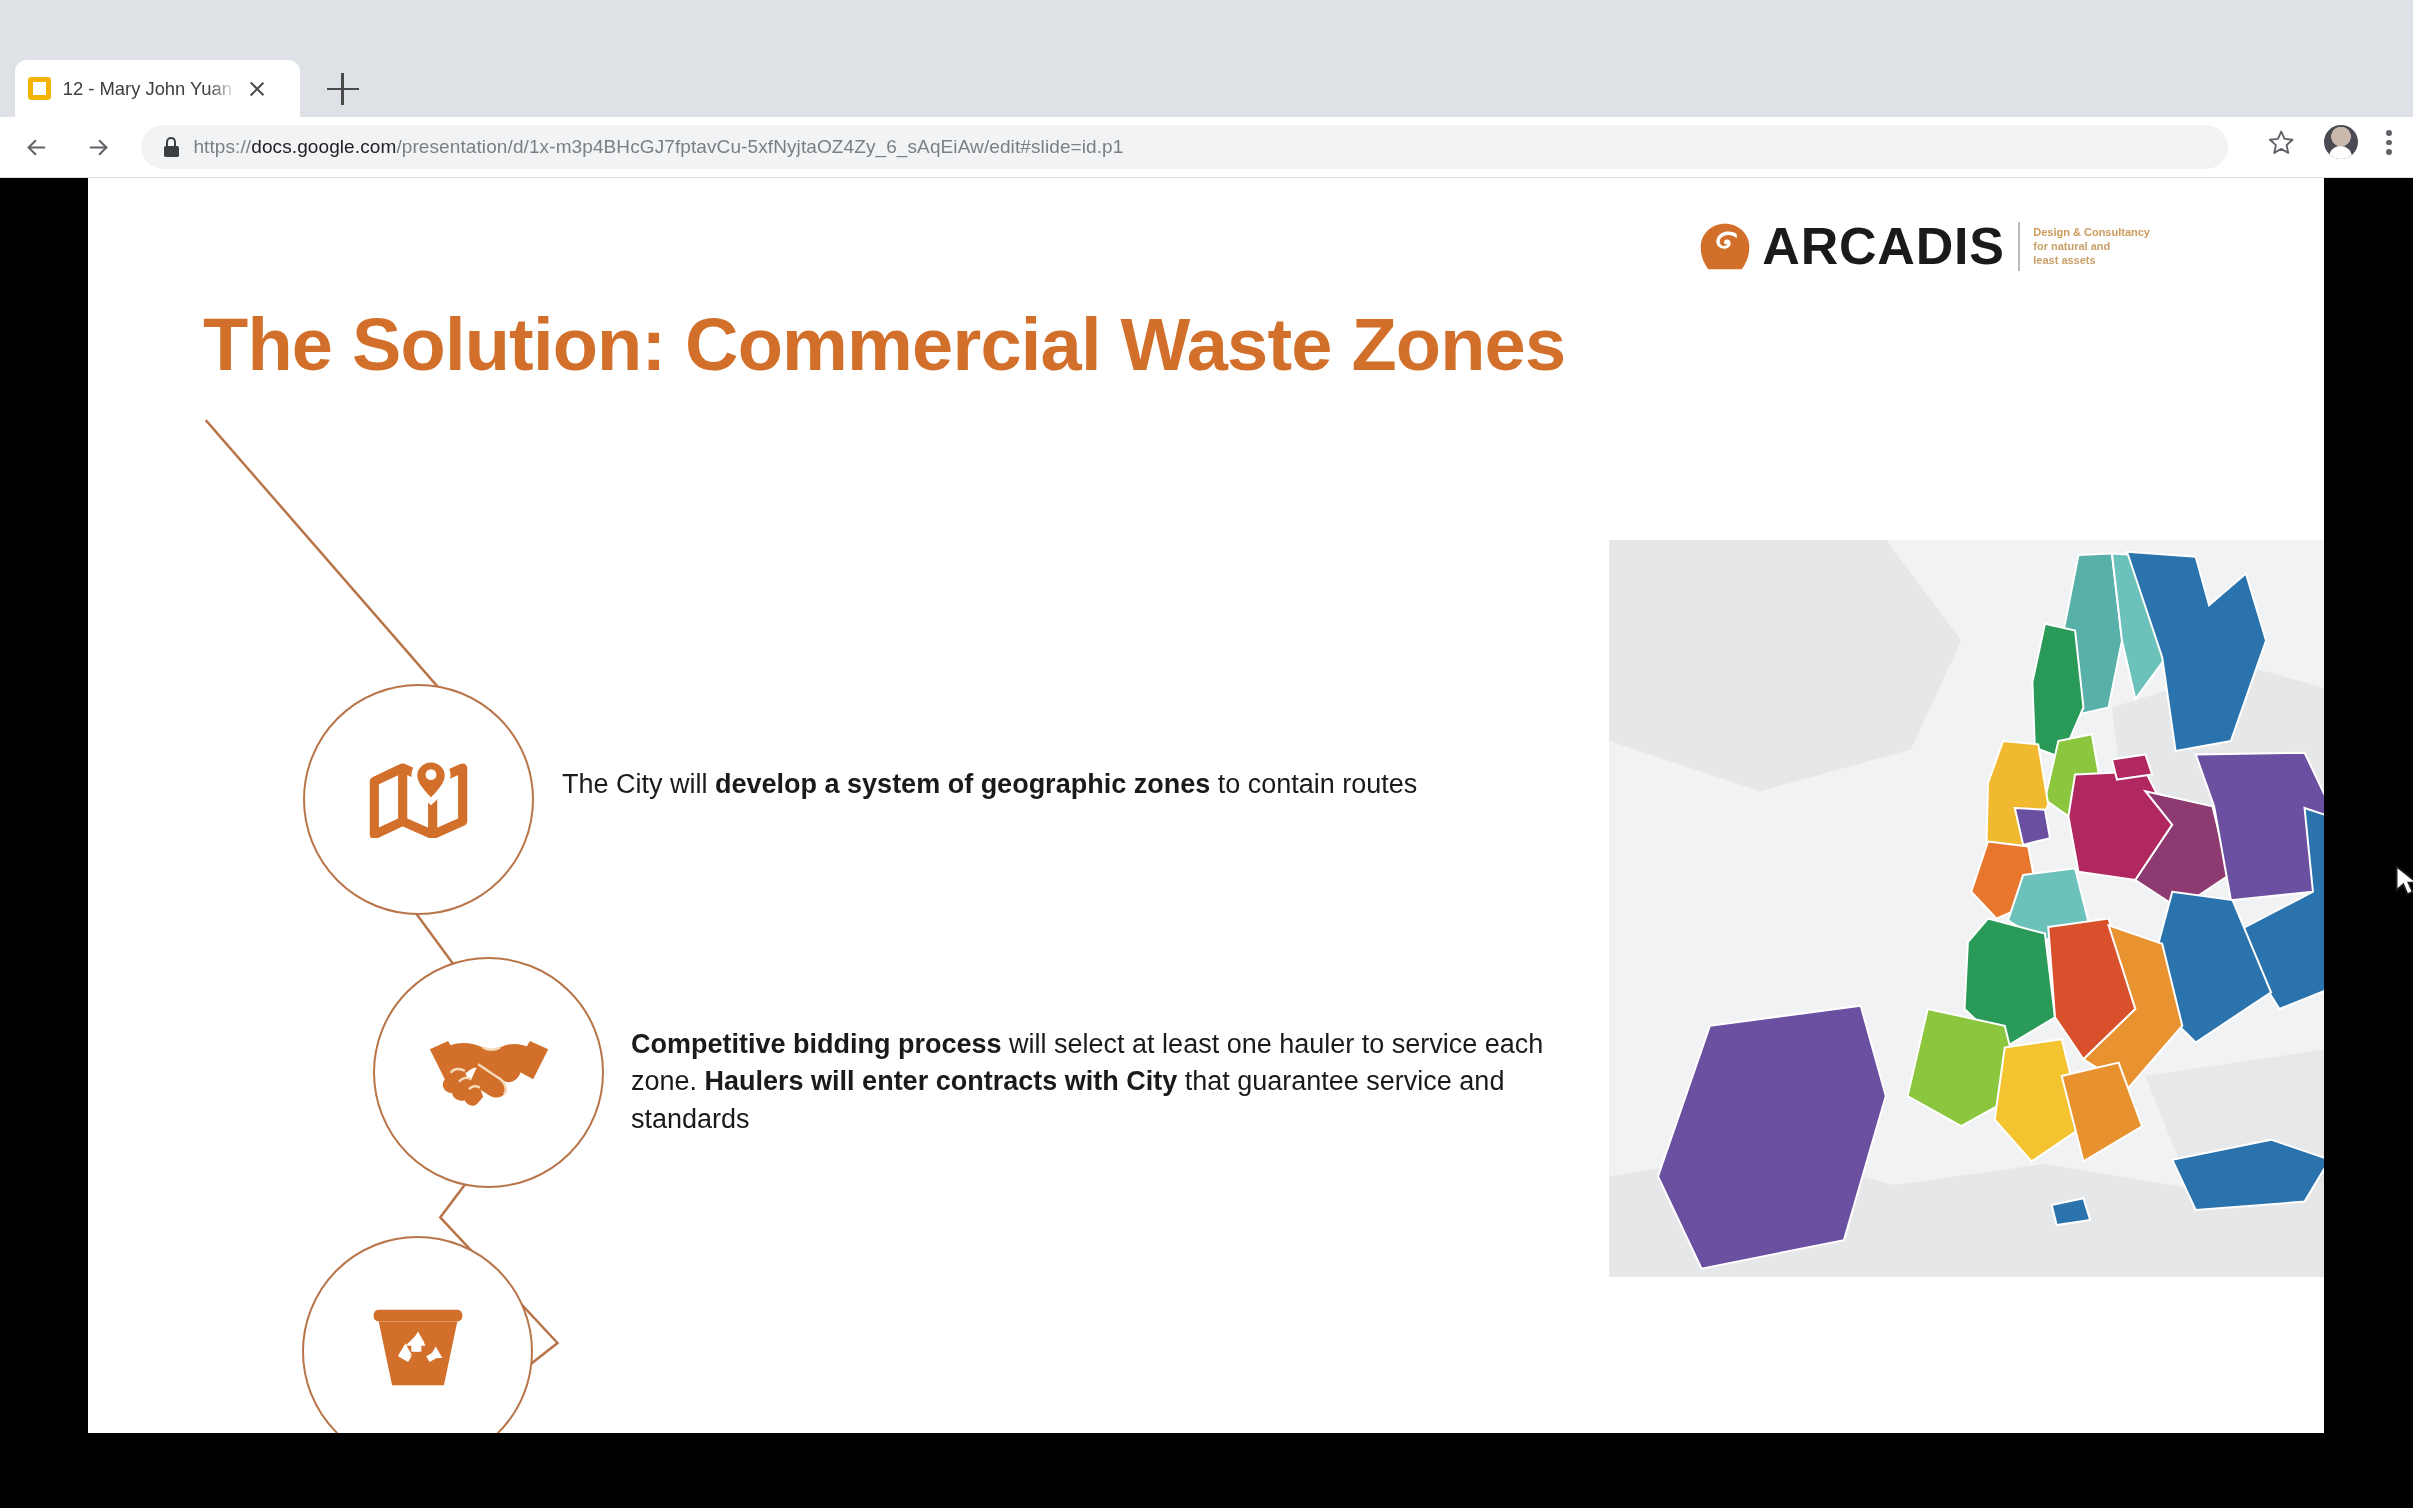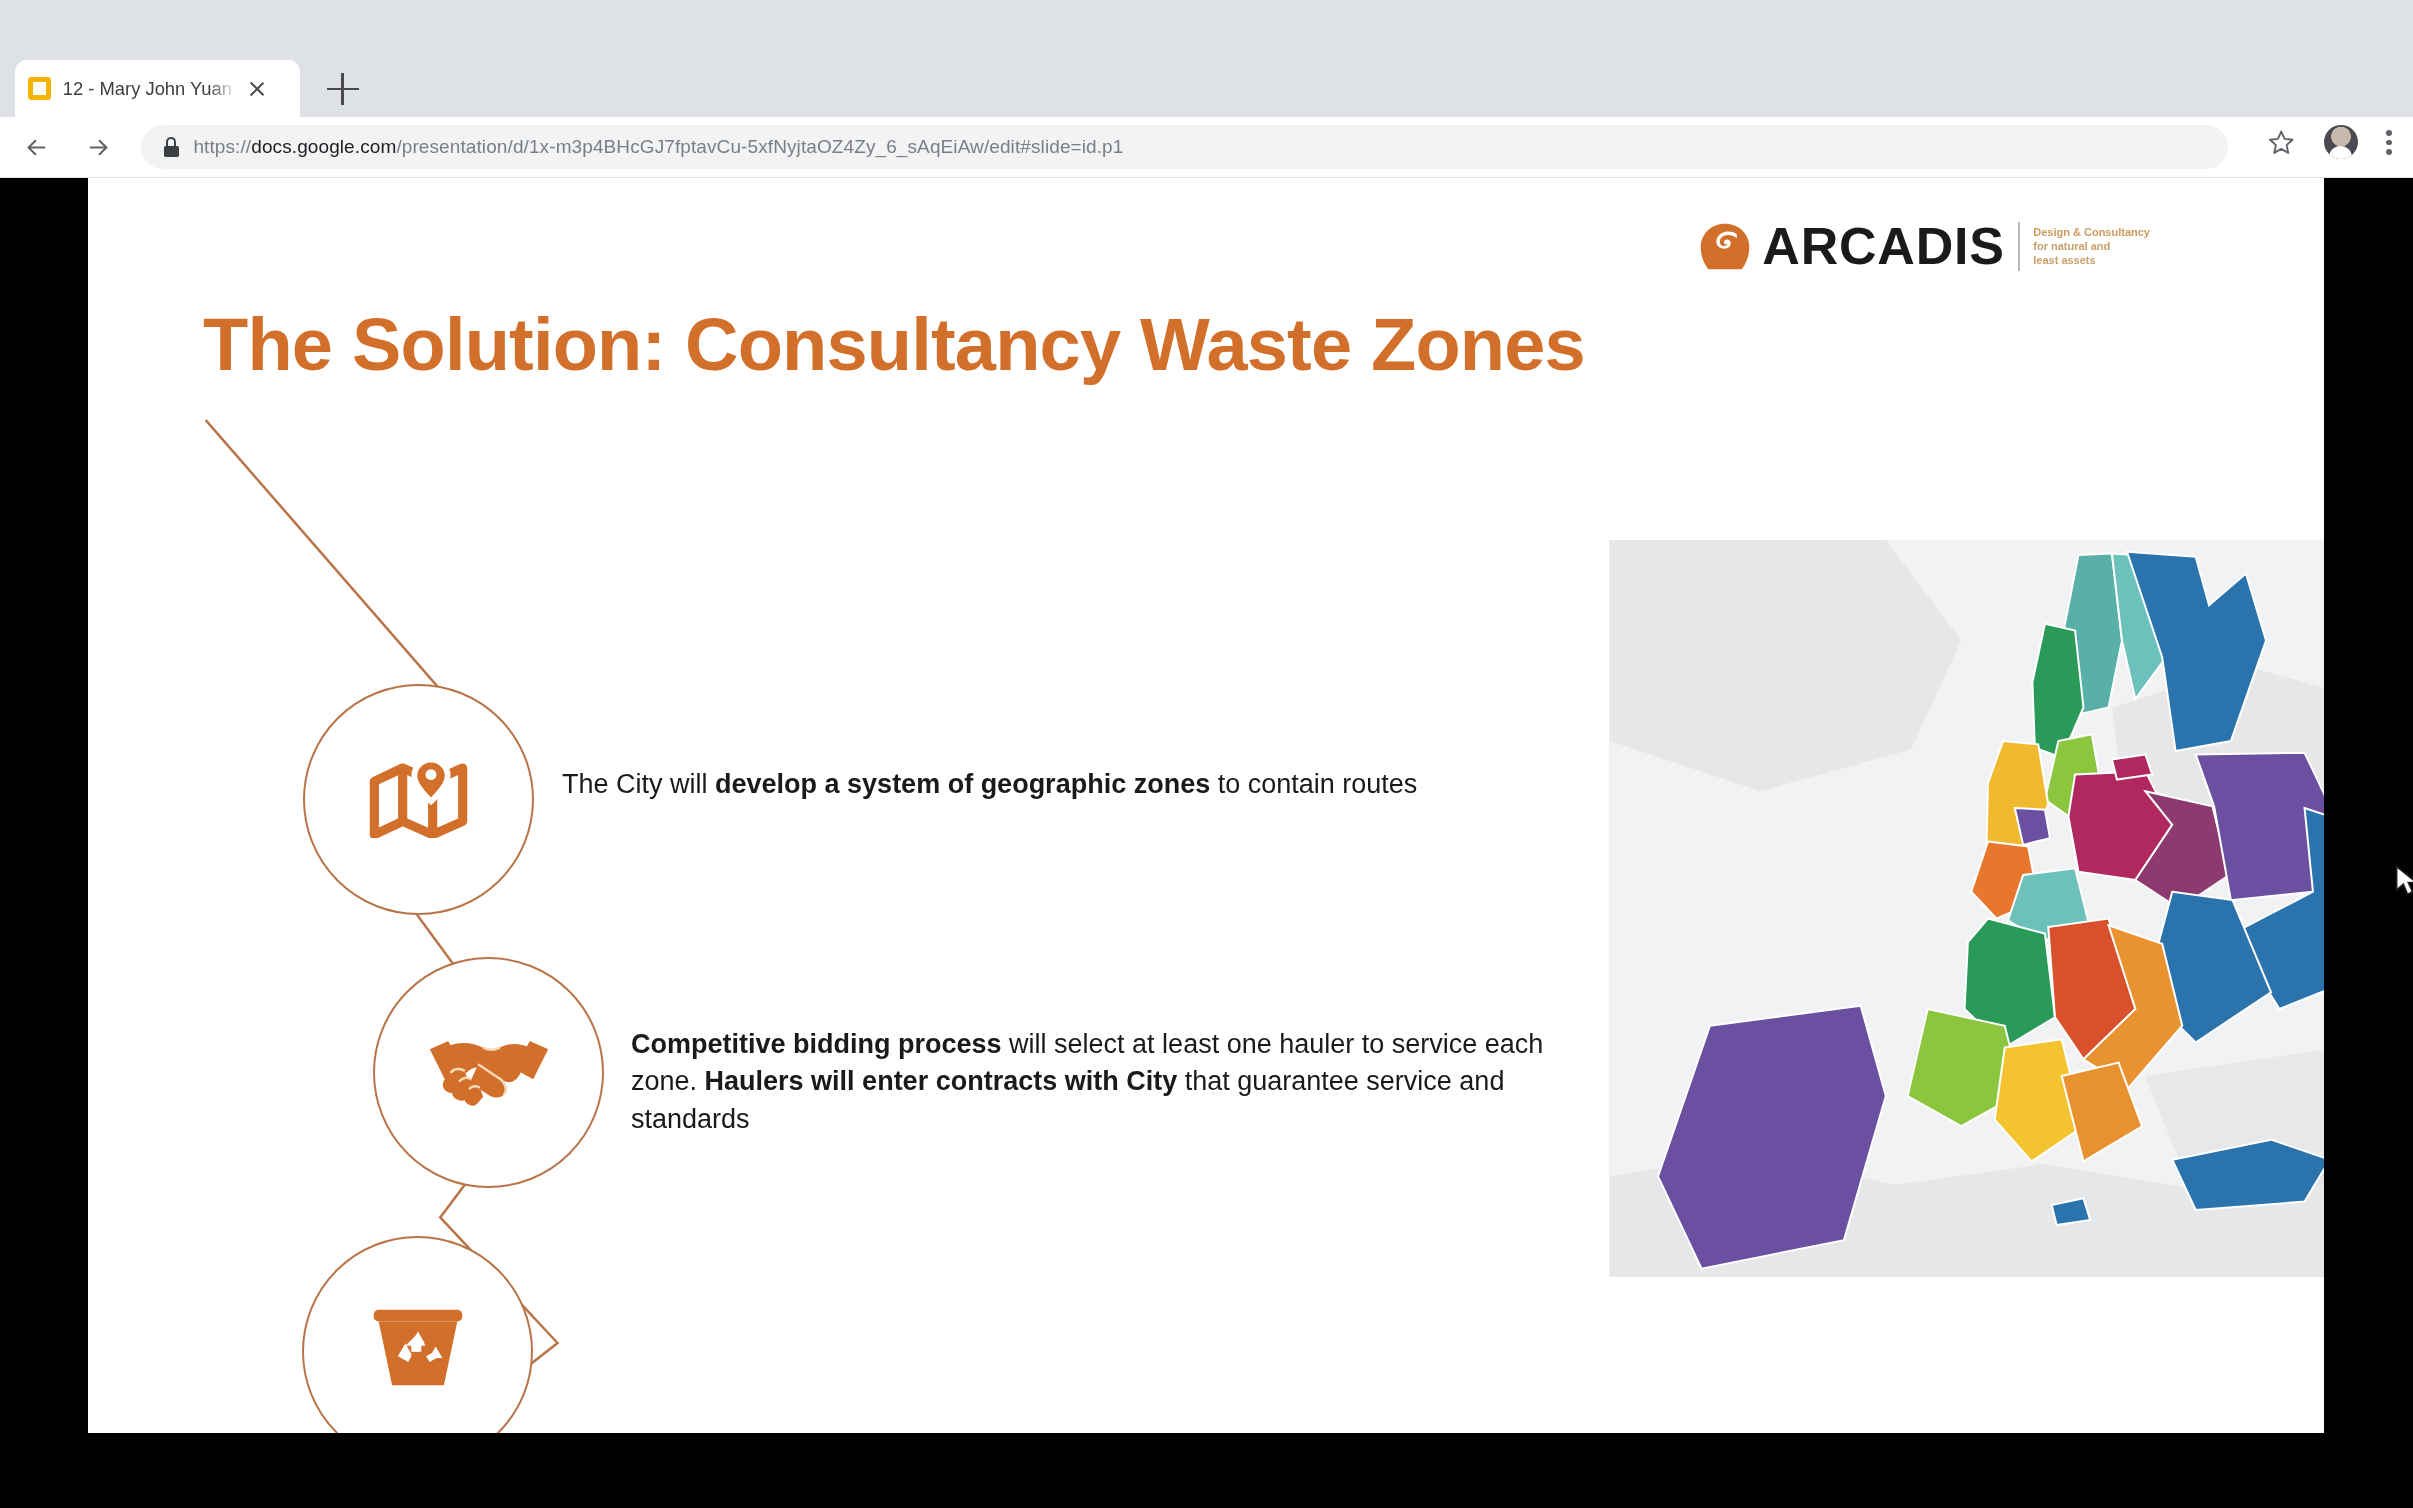--- a/index.html
+++ b/index.html
@@ -267,21 +267,21 @@
       </span>
       <span class="logo-word">ARCADIS</span>
       <span class="logo-rule"></span>
       <span class="logo-tag">
         <div class="l1">Design &amp; Consultancy</div>
         <div>for natural and</div>
         <div>least assets</div>
       </span>
     </div>
 
-    <div class="slide-title">The Solution: Consultancy Waste Zones</div>
+    <div class="slide-title">The Solution: Commercial Waste Zones</div>
 
     <svg class="zigzag" width="469" height="1123" viewBox="0 0 560 1340">
       <path d="M20 8 L300 330 L200 500 L420 800 L300 960 L440 1110 L160 1330" fill="none" stroke="#b9754a" stroke-width="3"></path>
     </svg>
 
     <div class="bubble b1">
       <span>
         <svg width="99" height="80" viewBox="0 0 118 96">
           <path d="M6 28 L40 12 L76 28 L112 12 L112 76 L76 92 L40 76 L6 92 Z" fill="none" stroke="#D2702B" stroke-width="11" stroke-linejoin="round"></path>
           <line x1="40" y1="14" x2="40" y2="78" stroke="#D2702B" stroke-width="11"></line>

